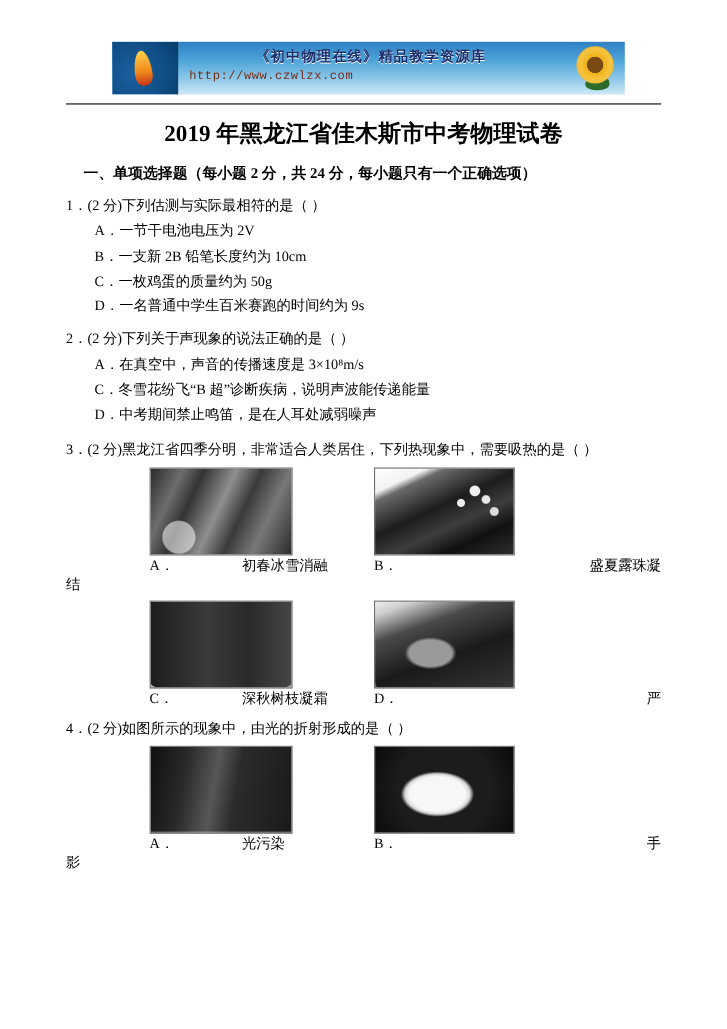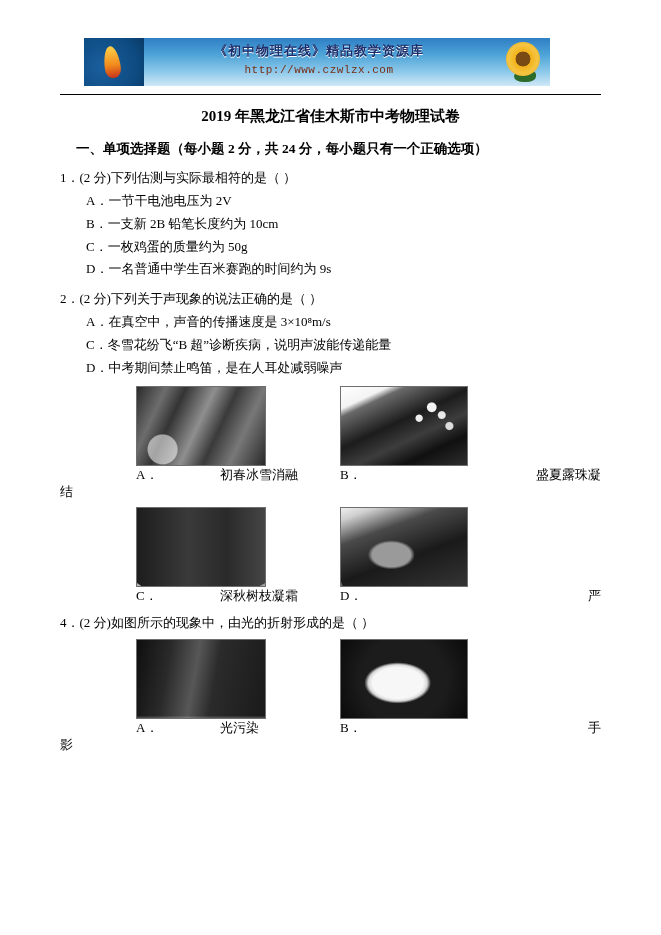--- a/index.html
+++ b/index.html
@@ -20,21 +20,21 @@
     width: 661px;
     height: 935px;
     box-sizing: border-box;
     padding: 0 60px;
   }
 
   
   .banner {
     position: relative;
     margin-top: 38px;
-    margin-left: 24px;
+    margin-left: 42px;
     width: 466px;
     height: 48px;
     background: linear-gradient(180deg, #2f7fc4 0%, #4ea4d8 35%, #8cc8ea 70%, #cfe8f6 100%);
     overflow: hidden;
   }
   .banner-left {
     position: absolute;
     left: 0;
     top: 0;
     width: 60px;
@@ -62,21 +62,21 @@
     font-weight: bold;
     font-size: 13px;
     letter-spacing: 1px;
     text-shadow: 0 1px 0 #ffffff;
   }
   .banner-url {
     position: absolute;
     left: 70px;
     top: 26px;
     width: 330px;
-    text-align: center;
+    text-align: left;
     color: #7a2c12;
     font-family: "Liberation Mono", monospace;
     font-size: 11px;
     letter-spacing: 0.5px;
   }
   .banner-flower {
     position: absolute;
     right: 4px;
     top: 2px;
     width: 44px;
@@ -104,21 +104,21 @@
   .rule {
     margin: 8px 0 0 0;
     border: none;
     border-top: 1px solid #000;
     height: 0;
   }
 
   
   .doc-title {
     text-align: center;
-    font-size: 15px;
+    font-size: 21px;
     font-weight: bold;
     margin: 12px 0 14px 0;
     font-family: "Liberation Serif", serif;
   }
 
   .section-head {
     font-size: 13.5px;
     font-weight: bold;
     margin: 0 0 10px 16px;
   }
@@ -240,20 +240,21 @@
   <div class="opt">A．一节干电池电压为 2V</div>
   <div class="opt">B．一支新 2B 铅笔长度约为 10cm</div>
   <div class="opt">C．一枚鸡蛋的质量约为 50g</div>
   <div class="opt">D．一名普通中学生百米赛跑的时间约为 9s</div>
 
   <div class="q q-stem" style="margin-top:8px">2．(2 分)下列关于声现象的说法正确的是（        ）</div>
   <div class="opt">A．在真空中，声音的传播速度是 3×10⁸m/s</div>
   <div class="opt">C．冬雪花纷飞“B 超”诊断疾病，说明声波能传递能量</div>
   <div class="opt">D．中考期间禁止鸣笛，是在人耳处减弱噪声</div>
 
+  <div class="q q-stem" style="margin-top:10px">3．(2 分)黑龙江省四季分明，非常适合人类居住，下列热现象中，需要吸热的是（        ）</div>
 
   <div class="img-row">
     <div class="photo photo-a ph1a"></div>
     <div class="photo photo-b ph1b"></div>
     <div class="opt-label lbl-a">A．</div>
     <div class="cap-a">初春冰雪消融</div>
     <div class="opt-label lbl-b">B．</div>
     <div class="cap-b">盛夏露珠凝</div>
   </div>
   <div class="wrap-line">结</div>

